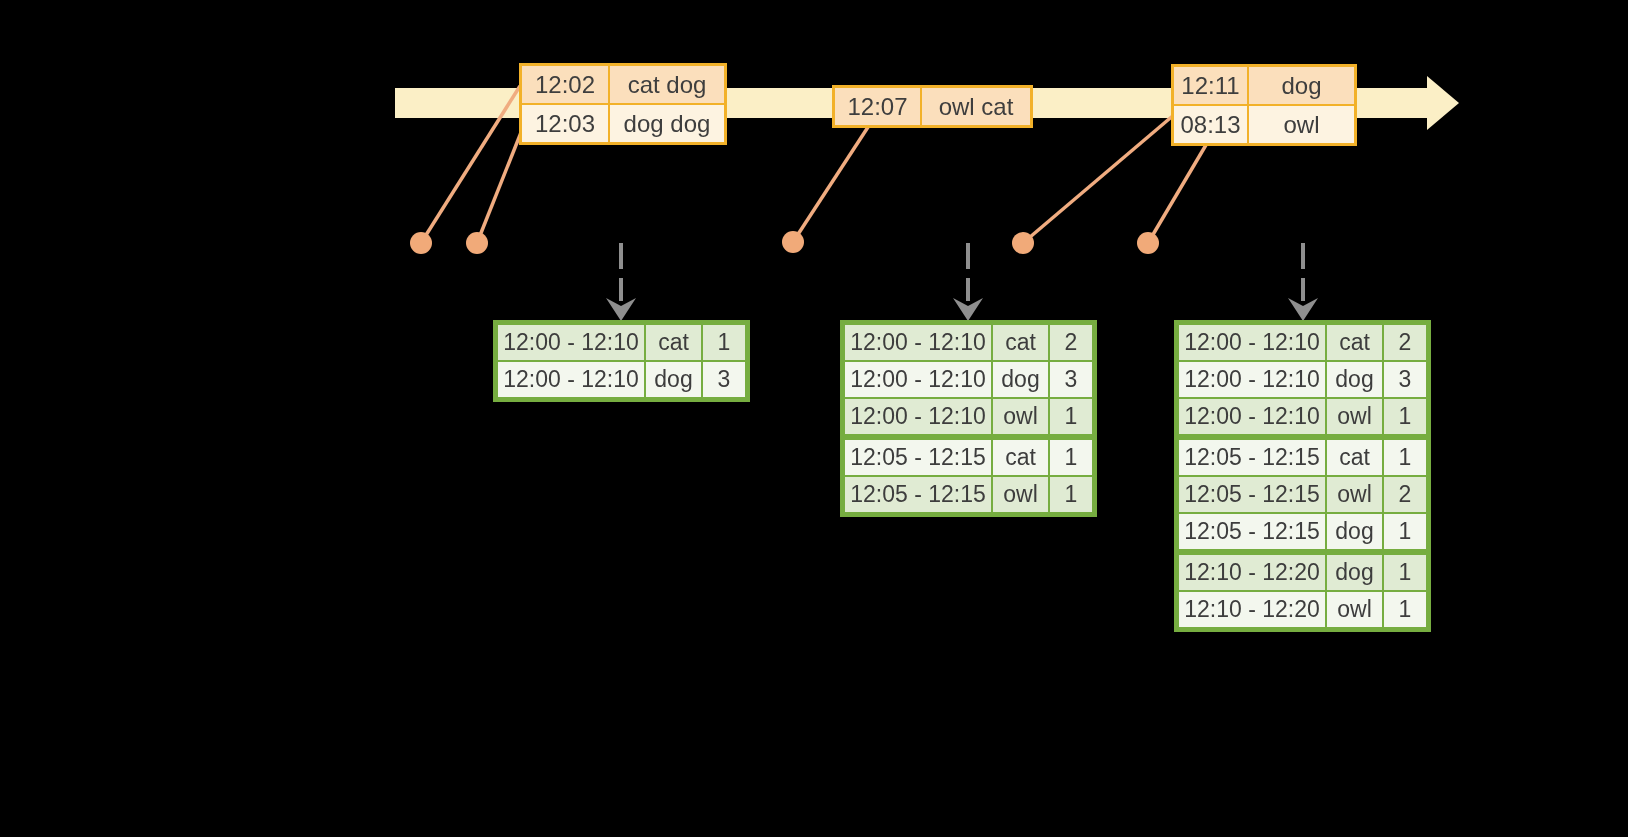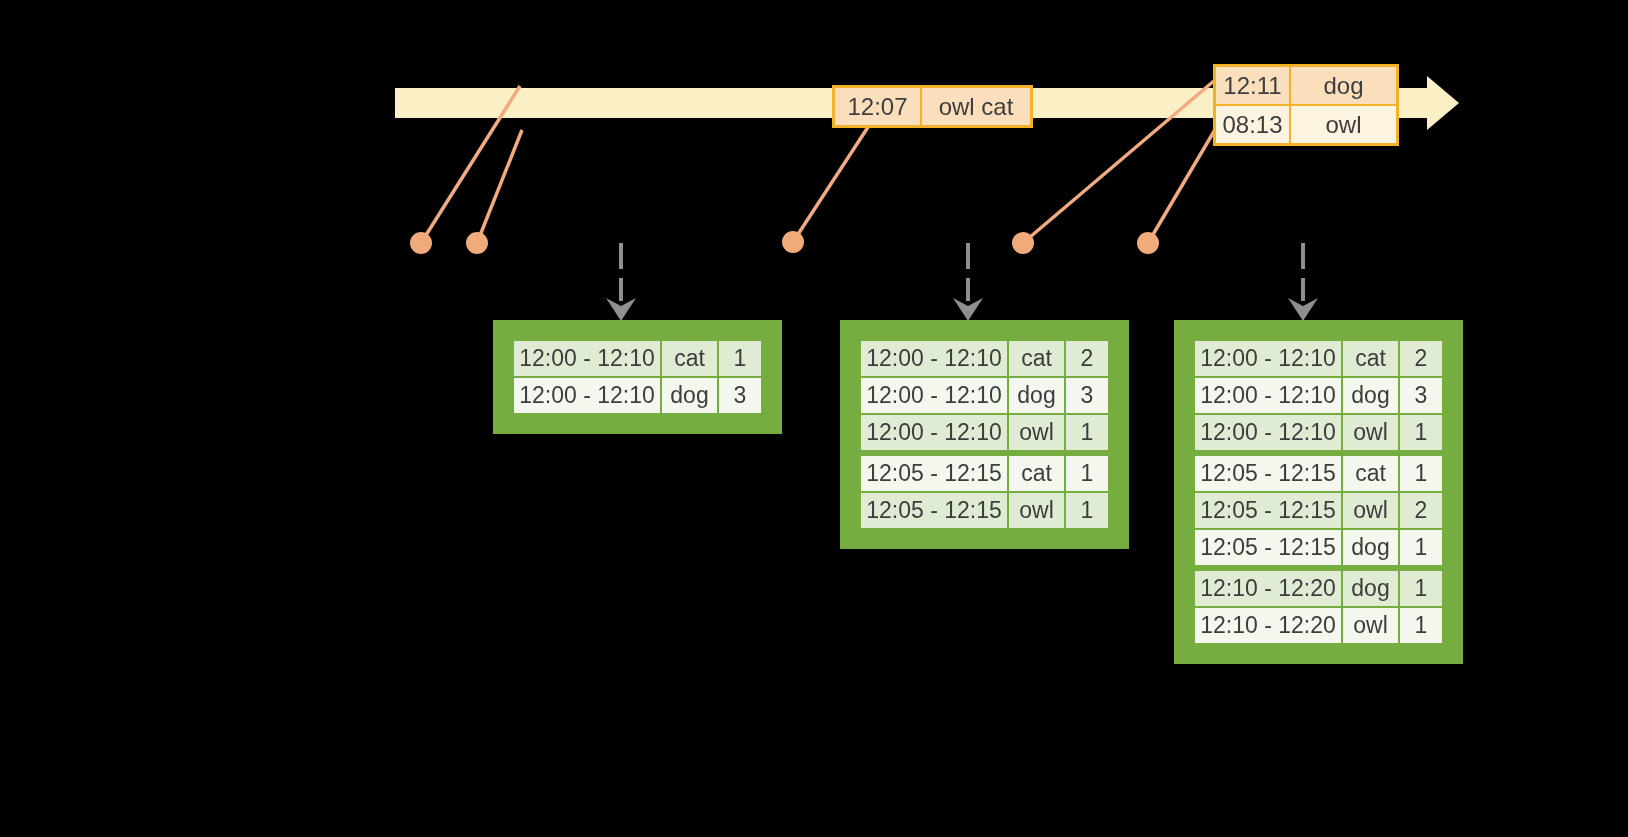--- a/index.html
+++ b/index.html
@@ -9,31 +9,31 @@
   }
   svg.layer { position:absolute; left:0; top:0; }
 
   
   .event-table {
     position:absolute; display:grid; gap:2px; padding:3px;
     background:#F2B129; grid-auto-rows:37px;
   }
   .et-a { left:519px; top:63px;  grid-template-columns:86px 114px; }
   .et-b { left:832px; top:85px;  grid-template-columns:85px 108px; }
-  .et-c { left:1213px; top:64px; grid-template-columns:73px 105px; }
+  .et-c { left:1171px; top:64px; grid-template-columns:73px 105px; }
   .event-table .cell {
     display:flex; align-items:center; justify-content:center;
     font-size:24px; color:#3E3E3E;
   }
   .cell.peach { background:#FBDFBC; }
   .cell.cream { background:#FDF3E1; }
 
   
   .result-table {
-    position:absolute; background:#76AD40; padding:21px;
+    position:absolute; background:#76AD40; padding:5px;
     display:flex; flex-direction:column; gap:2px;
   }
   .rt-1 { left:493px;  top:320px; }
   .rt-2 { left:840px;  top:320px; }
   .rt-3 { left:1174px; top:320px; }
   .result-row {
     display:grid; grid-template-columns:146px 55px 42px; gap:2px; height:35px;
   }
   .result-row.group-start { margin-top:4px; }
   .rcell {
@@ -71,20 +71,26 @@
     <g>
       <line x1="621" y1="243" x2="621" y2="301" stroke="#8F8F8F" stroke-width="4" stroke-dasharray="26 9"></line>
       <polygon points="606,298 621,321 636,298 621,306" fill="#8F8F8F"></polygon>
       <line x1="968" y1="243" x2="968" y2="301" stroke="#8F8F8F" stroke-width="4" stroke-dasharray="26 9"></line>
       <polygon points="953,298 968,321 983,298 968,306" fill="#8F8F8F"></polygon>
       <line x1="1303" y1="243" x2="1303" y2="301" stroke="#8F8F8F" stroke-width="4" stroke-dasharray="26 9"></line>
       <polygon points="1288,298 1303,321 1318,298 1303,306" fill="#8F8F8F"></polygon>
     </g>
   </svg>
 
+  <div class="event-table et-a">
+    <div class="cell peach">12:02</div>
+    <div class="cell peach">cat dog</div>
+    <div class="cell cream">12:03</div>
+    <div class="cell cream">dog dog</div>
+  </div>
 
   <div class="event-table et-b">
     <div class="cell peach">12:07</div>
     <div class="cell peach">owl cat</div>
   </div>
 
   <div class="event-table et-c">
     <div class="cell peach">12:11</div>
     <div class="cell peach">dog</div>
     <div class="cell cream">08:13</div>

